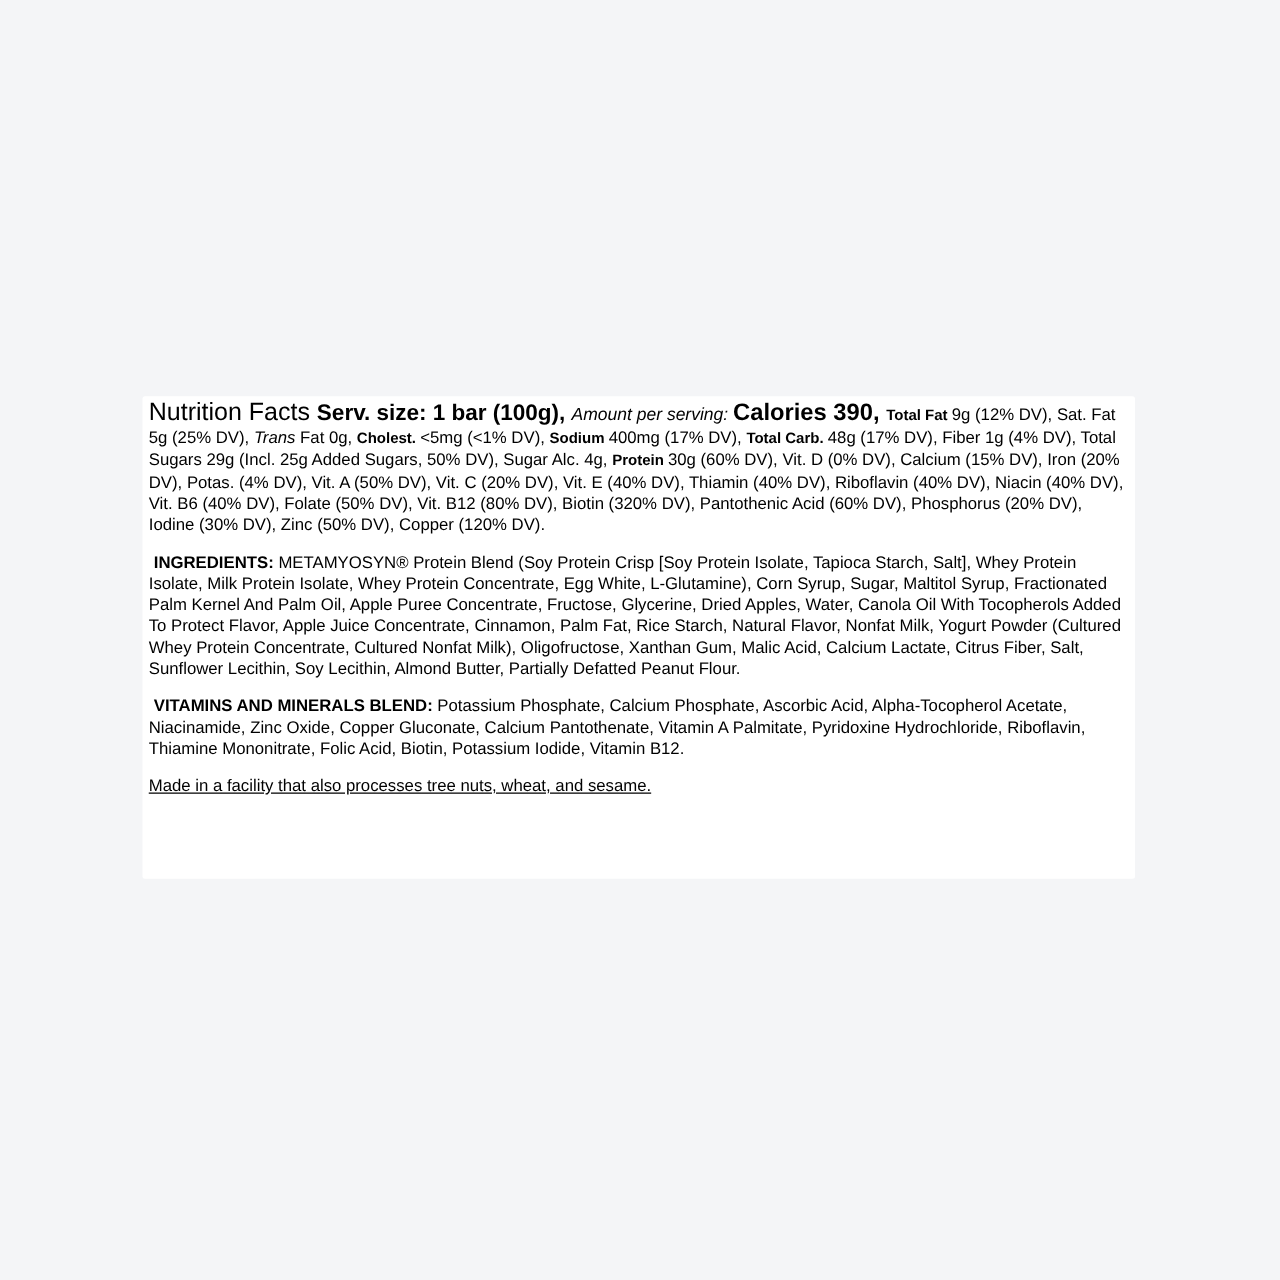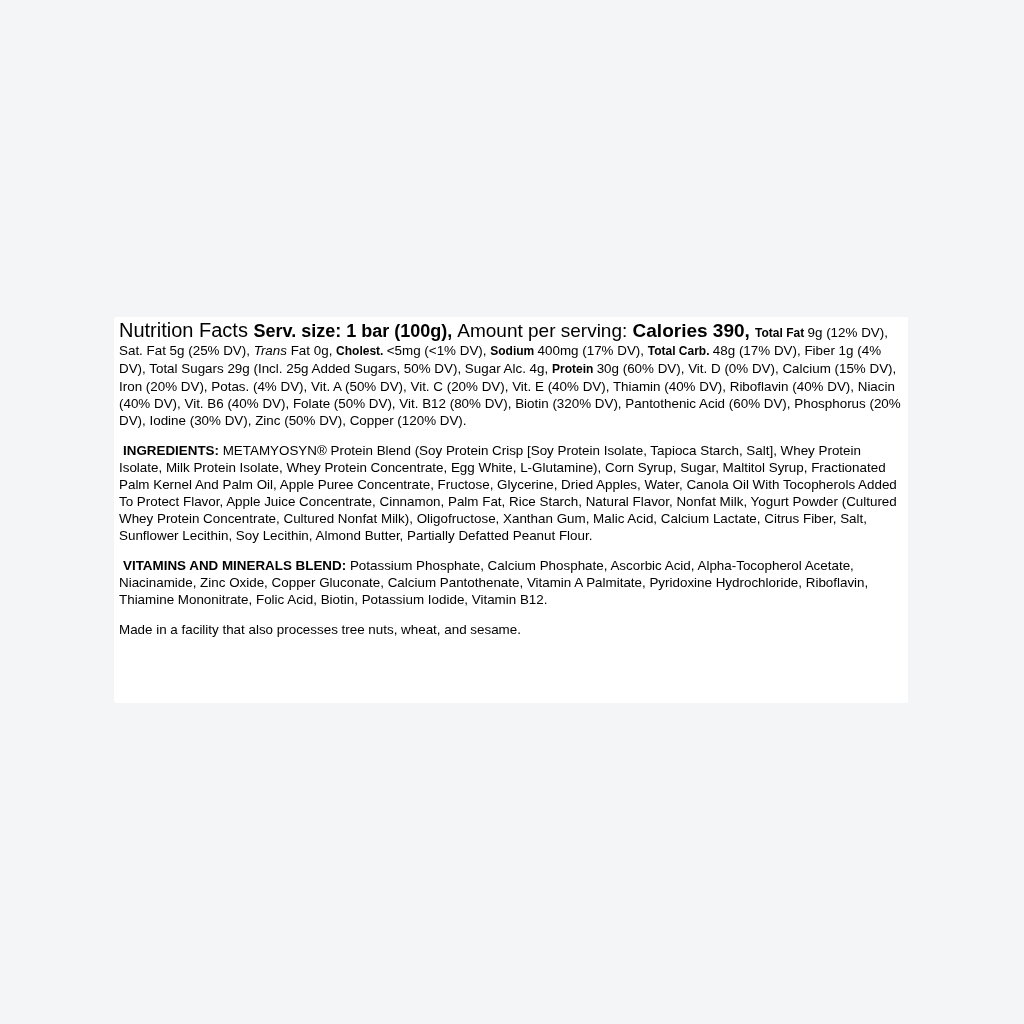--- a/index.html
+++ b/index.html
@@ -28,25 +28,25 @@
     border-radius: 2px;
     padding: 5px 5px 6px 5px;
     font-size: 13.4px;
     line-height: 17px;
     color: #000;
   }
   .label-card p {
     margin: 0 0 13px 0;
     padding: 0;
   }
-  .label-card p:last-child { margin-bottom: 0; }
+  .label-card p:last-child { margin-bottom: 0; text-decoration: underline; }
   .indent { text-indent: 4px; }
   .seg-title    { font-size: 20px;   font-weight: normal; }
   .seg-serving  { font-size: 18px;   font-weight: bold; }
-  .seg-small    { font-size: 19px; font-weight: normal; }
+  .seg-small    { font-size: 14px; font-weight: normal; font-style: italic; }
   .seg-calories { font-size: 19px;   font-weight: bold; }
   .seg-bold     { font-size: 12px; font-weight: bold; }
   .seg-italic   { font-style: italic; }
   .b            { font-weight: bold; }
   .spellcheck {
     text-decoration: underline;
     text-decoration-style: dotted;
     text-decoration-color: #3f5fd8;
     text-decoration-thickness: 1px;
     text-underline-offset: 2px;

